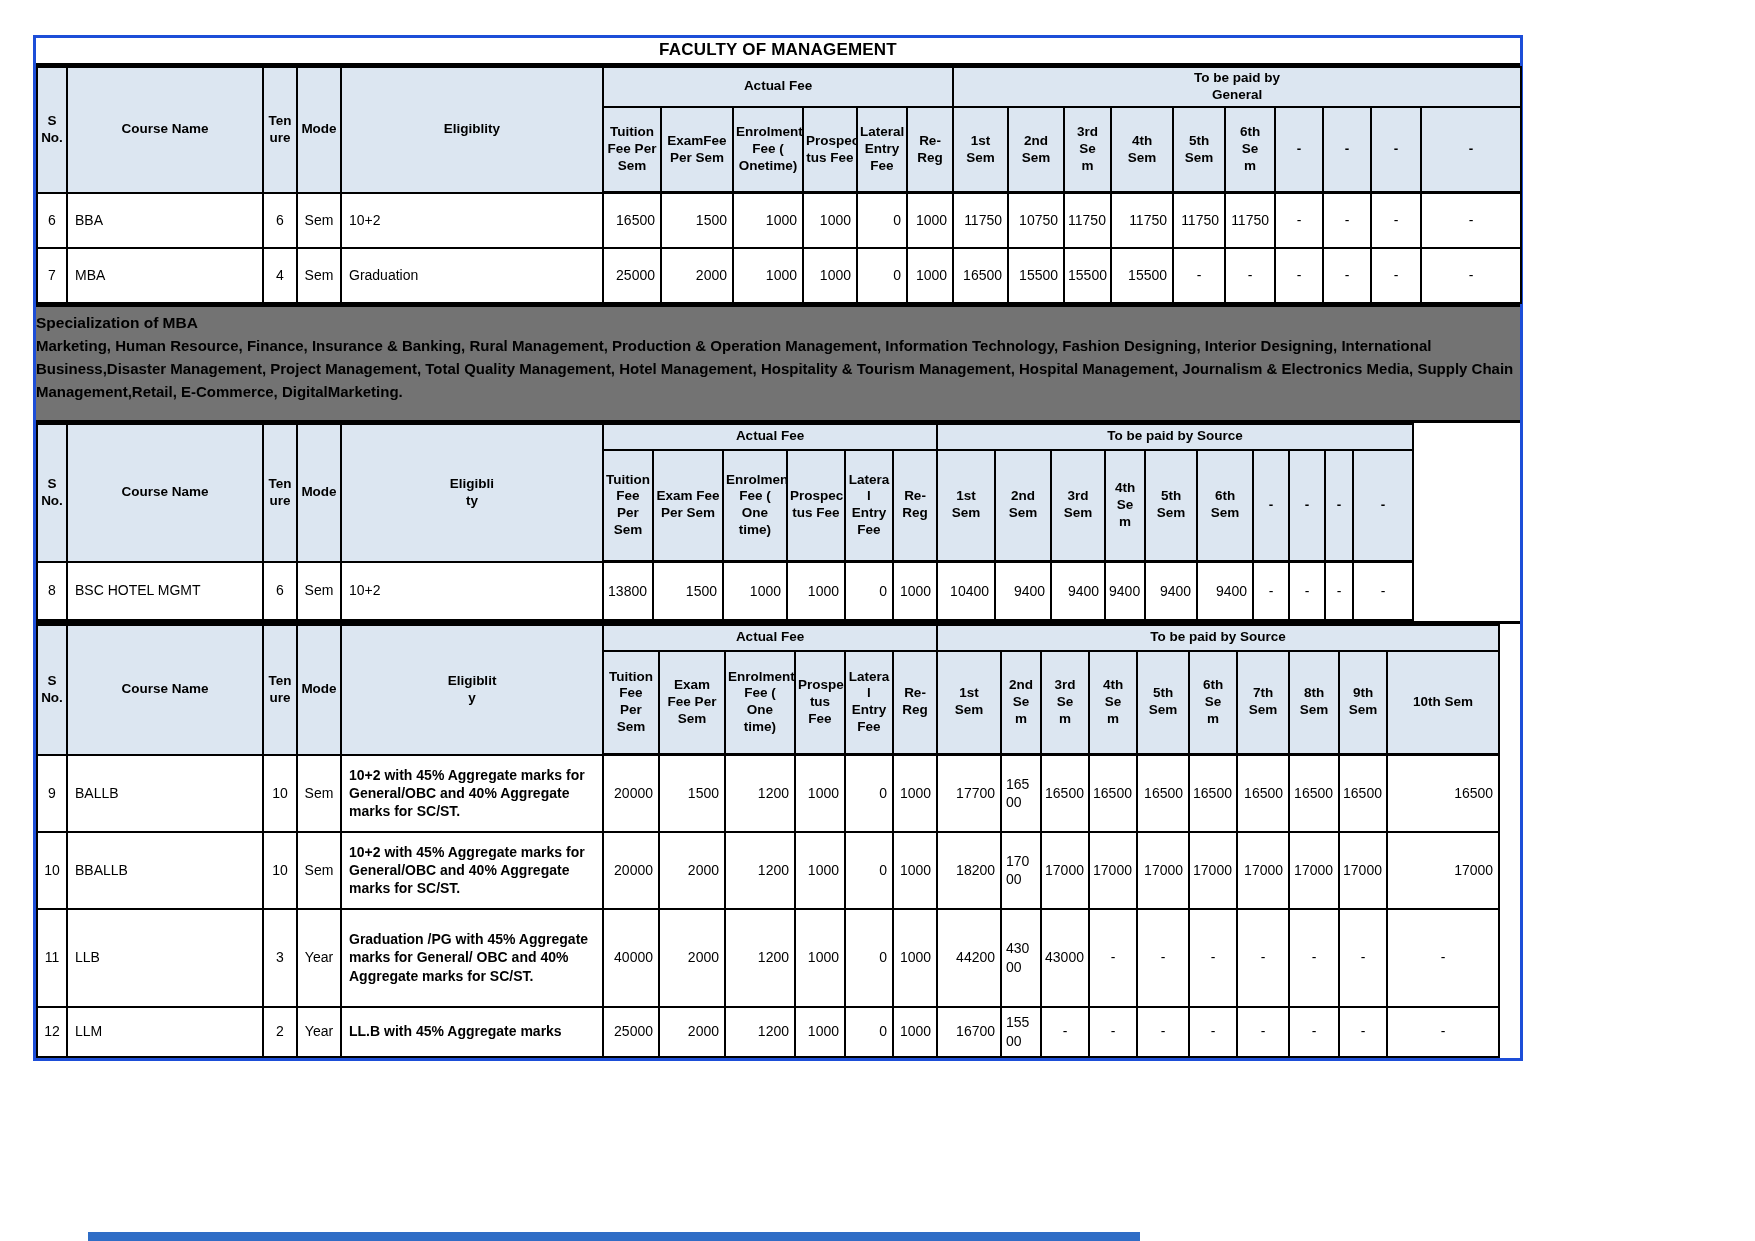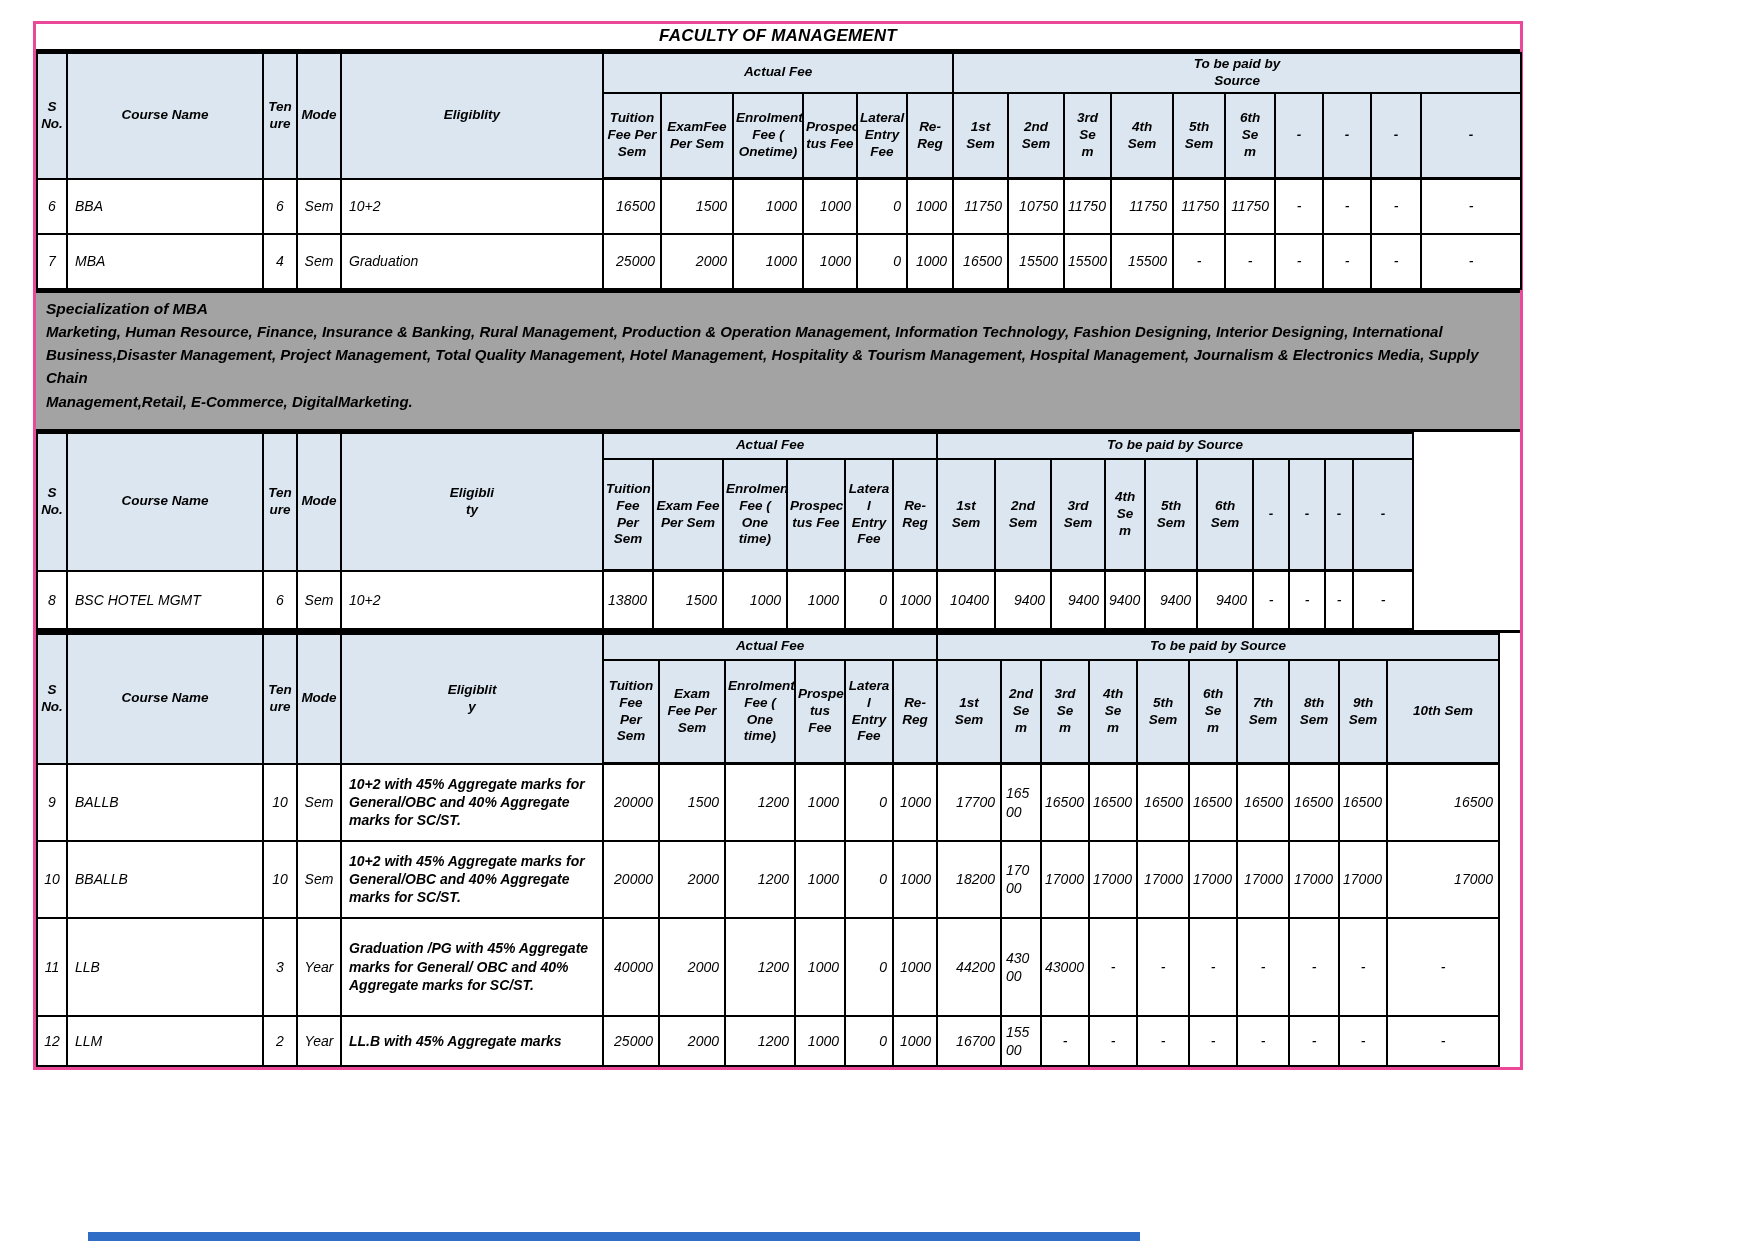--- a/index.html
+++ b/index.html
@@ -1,36 +1,36 @@
 <!DOCTYPE html>
 <html style="--hdr: #dce6f1;"><head>
 <meta charset="utf-8">
 <style>
   html,body{margin:0;padding:0;background:#fff;}
   .page{position:relative;width:1755px;height:1241px;background:#fff;overflow:hidden;
         font-family:"Liberation Sans",sans-serif;color:#000;}
-  .doc{position:absolute;left:33px;top:21px;width:1484px;border:3px solid #ec4899;background:#fff;font-style:italic;}
+  .doc{position:absolute;left:33px;top:35px;width:1484px;border:3px solid #1d4ed8;background:#fff;}
   section{border-bottom:3px solid #000;}
   section:last-child{border-bottom:none;}
   .title{background:#fff;text-align:center;font-weight:700;font-size:17px;
          padding:2px 0 3px;border-bottom:3px solid #000;letter-spacing:.2px;}
   table{border-collapse:collapse;table-layout:fixed;background:#fff;}
   th,td{border:2px solid #000;overflow:hidden;}
   th{background:var(--hdr,#dce6f1);font-weight:700;font-size:13.5px;text-align:center;
      vertical-align:middle;white-space:pre-line;padding:2px 2px;line-height:1.25;}
   thead tr:last-child th{border-bottom:3px solid #000;}
   td{font-size:14px;vertical-align:middle;padding:2px 3px;line-height:1.3;}
   .c{text-align:center;}
   .num{text-align:right;padding-right:5px;}
   .dash{text-align:center;}
   .wrapnum{text-align:left;padding-left:4px;word-break:break-all;}
   .course{text-align:left;padding-left:7px;}
   .elig{text-align:left;padding:4px 7px;}
   .eligbold{font-weight:700;margin-left:32px;}
-  .spec{padding:7px 10px 16px;background:#a3a3a3;}
+  .spec{padding:7px 0 16px;background:#737373;}
   .spec-h{font-weight:700;font-size:15.5px;margin-bottom:2px;}
   .spec-p{font-weight:700;font-size:15px;line-height:1.55;white-space:pre-line;}
   .bottom-strip{position:absolute;left:88px;top:1232px;width:1052px;height:9px;}
 </style>
 </head>
 <body>
 
 <div class="page">
   <div class="doc">
     <section id="t-management">
@@ -63,21 +63,21 @@
             <tr style="height: 38px;">
               <th rowspan="2">S
 No.</th>
               <th rowspan="2">Course Name</th>
               <th rowspan="2">Ten
 ure</th>
               <th rowspan="2">Mode</th>
               <th rowspan="2">Eligiblity</th>
               <th colspan="6">Actual Fee</th>
               <th colspan="10">To be paid by
-Source</th>
+General</th>
             </tr>
             <tr style="height: 86px;">
               <th>Tuition
 Fee Per
 Sem</th>
               <th>ExamFee
 Per Sem</th>
               <th>Enrolment
 Fee (
 Onetime)</th>

